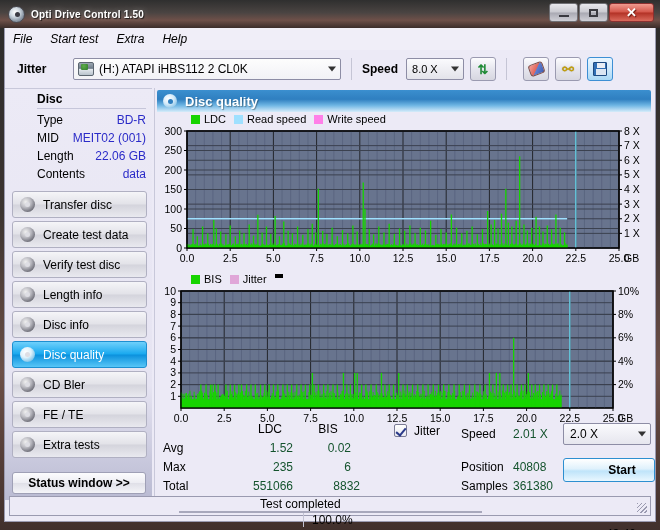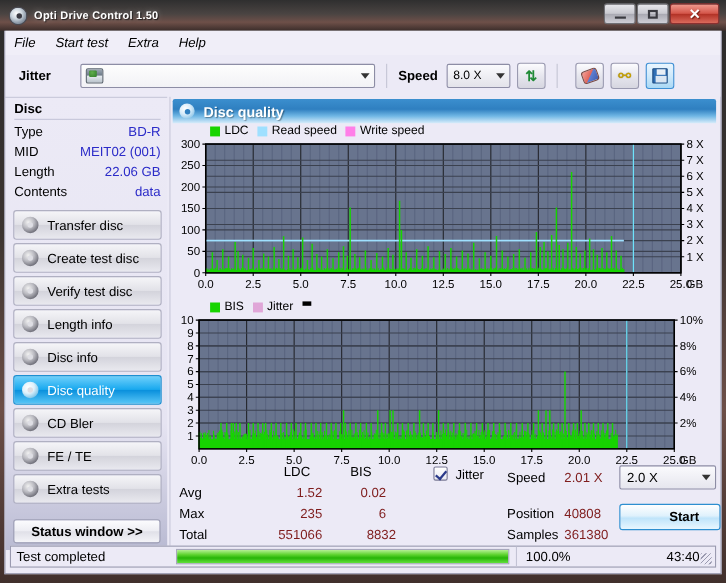--- a/index.html
+++ b/index.html
@@ -131,21 +131,21 @@
   }
   .ico-save::before{content:"";position:absolute;left:3px;top:0;width:8px;height:5px;background:#e8eef5;}
   .ico-save::after{content:"";position:absolute;left:2px;bottom:0;width:10px;height:6px;background:#dbe6f2;}
 
   
   .sidebar {
     position: absolute; left: 0; top: 60px; width: 147px; bottom: 21px;
     background: linear-gradient(180deg,#eceaf6 0%,#e6e4f2 72%,#b9bad2 100%);
     border-top: 1px solid #c8c8da;
   }
-  .disc-panel { padding: 3px 6px 4px 8px; }
+  .disc-panel { padding: 3px 6px 4px 8px; margin-left: 24px; }
   .disc-head { font-weight: bold; font-size: 12px; padding-bottom: 2px; border-bottom: 1px solid #c6c6da; margin-bottom: 2px; }
   .disc-row { display: flex; justify-content: space-between; font-size: 12px; line-height: 18px; }
   .disc-row .k { color: #000; }
   .disc-row .v { color: #2b2bc8; }
 
   .nav { margin-top: 4px; }
   .nav-item {
     height: 27px; margin: 0 5px 3px 7px;
     border: 1px solid #b0b0c2; border-radius: 3px;
     background: linear-gradient(180deg,#f5f5f8 0%,#e2e2e8 48%,#d4d4dc 52%,#e9e9ef 100%);
@@ -201,21 +201,21 @@
   .legend.l2 { padding-left:36px; }
   .sw { width:9px; height:9px; display:inline-block; }
   .legend span.t { margin-right: 4px; }
 
   .chart-wrap { position: relative; }
   .chart-svg { display:block; }
 
   
   .stats { position: absolute; left: 0; right: 0; top: 332px; height: 78px; font-size: 12px; }
   .stats .lbl { position:absolute; color:#000; }
-  .stats .val { position:absolute; color:#7f1d1d; text-align:right; }
+  .stats .val { position:absolute; color:#14532d; text-align:right; }
   .chk {
     position:absolute; width:13px; height:13px; border:1px solid #7a7a95; border-radius:2px;
     background: linear-gradient(180deg,#fff 0%,#e9e9f0 100%);
   }
   .chk::after{
     content:""; position:absolute; left:3px; top:1px; width:4px; height:8px;
     border:solid #2b3a8a; border-width:0 2px 2px 0; transform: rotate(40deg);
   }
   .spd-combo2 {
     position:absolute; width: 88px; height: 22px;
@@ -228,21 +228,21 @@
     border: 1px solid #2d8fd0; border-radius: 3px;
     background: linear-gradient(180deg,#ffffff 0%,#dff1fc 45%,#bfe4fa 55%,#e9f7ff 100%);
     display:flex; align-items:center; justify-content:center;
     font-size:12px; font-weight:bold;padding-left:26px;
   }
 
   
   .statusbar {
     position: absolute; left: 4px; right: 4px; bottom: 5px; height: 20px;
     background: #eceaf6; border: 1px solid #9a9ab0;
-    display: flex; align-items: center; font-size: 12px;
+    display: flex; align-items: center; font-size: 12px; flex-direction: column;
   }
   .sb-cell { height: 100%; display:flex; align-items:center; }
   .sb-text { padding-left: 5px; width: 150px; }
   .sb-progress {
     width: 303px; height: 14px; background:#e4e4ee; border:1px solid #a8a8bc;
     position: relative; overflow:hidden;
   }
   .sb-progress .fill {
     position:absolute; left:0; top:0; bottom:0; width:100%;
     background: linear-gradient(180deg,#b4f094 0%,#5fd431 35%,#27b508 60%,#64e23d 100%);
@@ -279,20 +279,21 @@
       <div class="menu-item">File</div>
       <div class="menu-item">Start test</div>
       <div class="menu-item">Extra</div>
       <div class="menu-item">Help</div>
     </div>
 
     <div class="drive-row">
       <div class="drive-label">Jitter</div>
       <div class="drive-combo">
         <div class="drive-ico"></div>
+        <div class="drive-text">(H:)  ATAPI iHBS112  2 CL0K</div>
         <div class="combo-arrow"></div>
       </div>
       <div class="vsep"></div>
       <div class="speed-label">Speed</div>
       <div class="speed-combo">
         <span>8.0 X</span>
         <div class="combo-arrow"></div>
       </div>
       <div class="tool-btn">
           <span class="ico-refresh">⇅</span>
@@ -330,21 +331,21 @@
         </div>
       </div>
 
       <div class="nav">
         <div class="nav-item">
           <span class="nav-ico"></span>
           <span>Transfer disc</span>
           </div>
         <div class="nav-item">
           <span class="nav-ico"></span>
-          <span>Create test disc</span>
+          <span>Create test data</span>
           </div>
         <div class="nav-item">
           <span class="nav-ico"></span>
           <span>Verify test disc</span>
           </div>
         <div class="nav-item">
           <span class="nav-ico"></span>
           <span>Length info</span>
           </div>
         <div class="nav-item">

